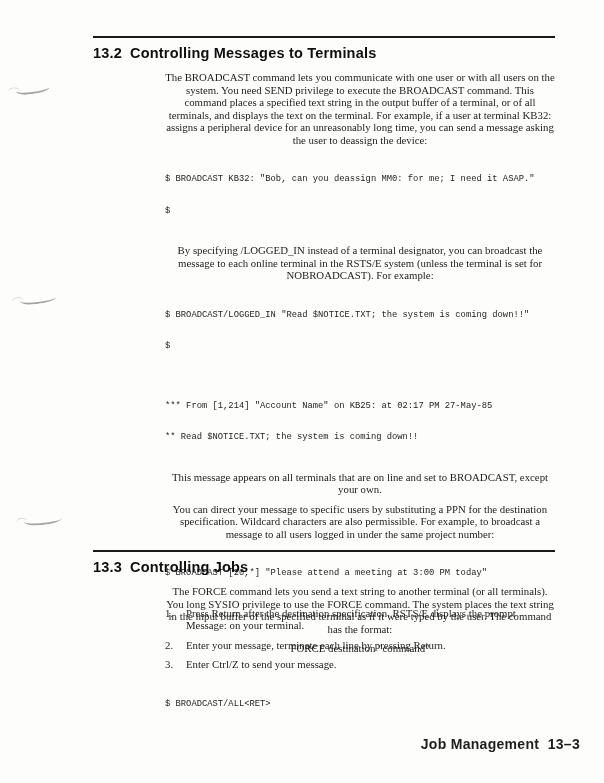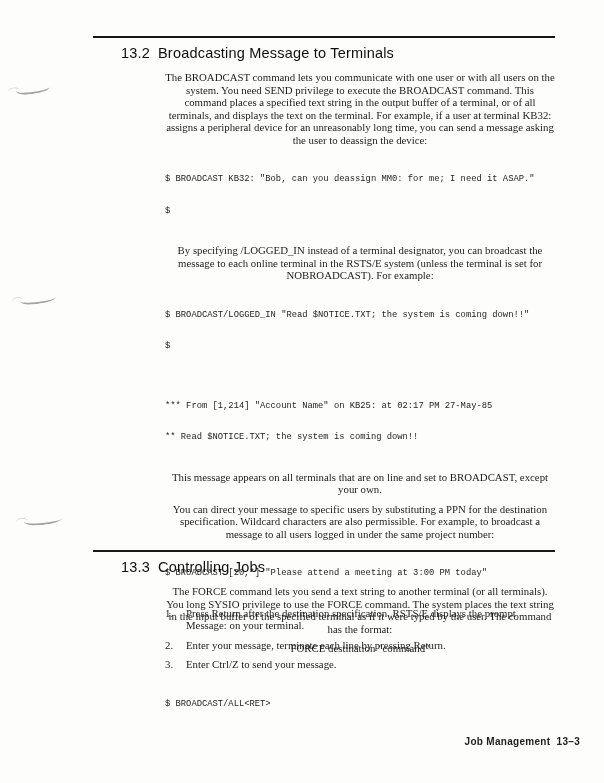--- a/index.html
+++ b/index.html
@@ -39,26 +39,25 @@
   .sec { position: absolute; left: 93px; width: 462px; }
   .sec-1 { top: 36px; }
   .sec-2 { top: 550px; }
 
   .rule { border-top: 2px solid #191919; }
 
   .heading {
     display: flex;
     margin-top: 7px;
     font-family: "Liberation Sans", sans-serif;
-    font-weight: normal;
+    font-weight: bold;
     font-size: 14.5px;
     line-height: 17px;
     color: #0f0f0f;
     letter-spacing: 0.2px;
-    margin-left: 28px;
   }
   .heading .num { flex: 0 0 37px; }
 
   .body {
     margin-left: 72px;
     margin-top: 9px;
     width: 390px;
     font-size: 10.8px;
     line-height: 12.5px;
   }
@@ -86,40 +85,40 @@
   .steps li + li { margin-top: 7px; }
   .li-num { flex: 0 0 21px; }
   .li-text { flex: 1; }
 
   .footer {
     position: absolute;
     top: 736px;
     right: 24px;
     font-family: "Liberation Sans", sans-serif;
     font-weight: bold;
-    font-size: 10px;
+    font-size: 14px;
     letter-spacing: 0.3px;
     color: #1e1e1e;
     white-space: pre;
   }
 </style>
 </head>
 <body>
 
 <div class="page">
 
   <div class="mark mark1"></div>
   <div class="mark mark2"></div>
   <div class="mark mark3"></div>
 
   <section class="sec sec-1">
     <div class="rule"></div>
     <h2 class="heading">
       <span class="num">13.2</span>
-      <span class="ttl">Broadcasting Message to Terminals</span>
+      <span class="ttl">Controlling Messages to Terminals</span>
     </h2>
     <div class="body">
       <p>The BROADCAST command lets you communicate with one user or with all users on the system. You need SEND privilege to execute the BROADCAST command. This command places a specified text string in the output buffer of a terminal, or of all terminals, and displays the text on the terminal. For example, if a user at terminal KB32: assigns a peripheral device for an unreasonably long time, you can send a message asking the user to deassign the device:</p>
 
       <div class="code">
         <div>$ BROADCAST KB32: "Bob, can you deassign MM0: for me; I need it ASAP."</div>
         <div>$</div>
       </div>
 
       <p>By specifying /LOGGED_IN instead of a terminal designator, you can broadcast the message to each online terminal in the RSTS/E system (unless the terminal is set for NOBROADCAST). For example:</p>

